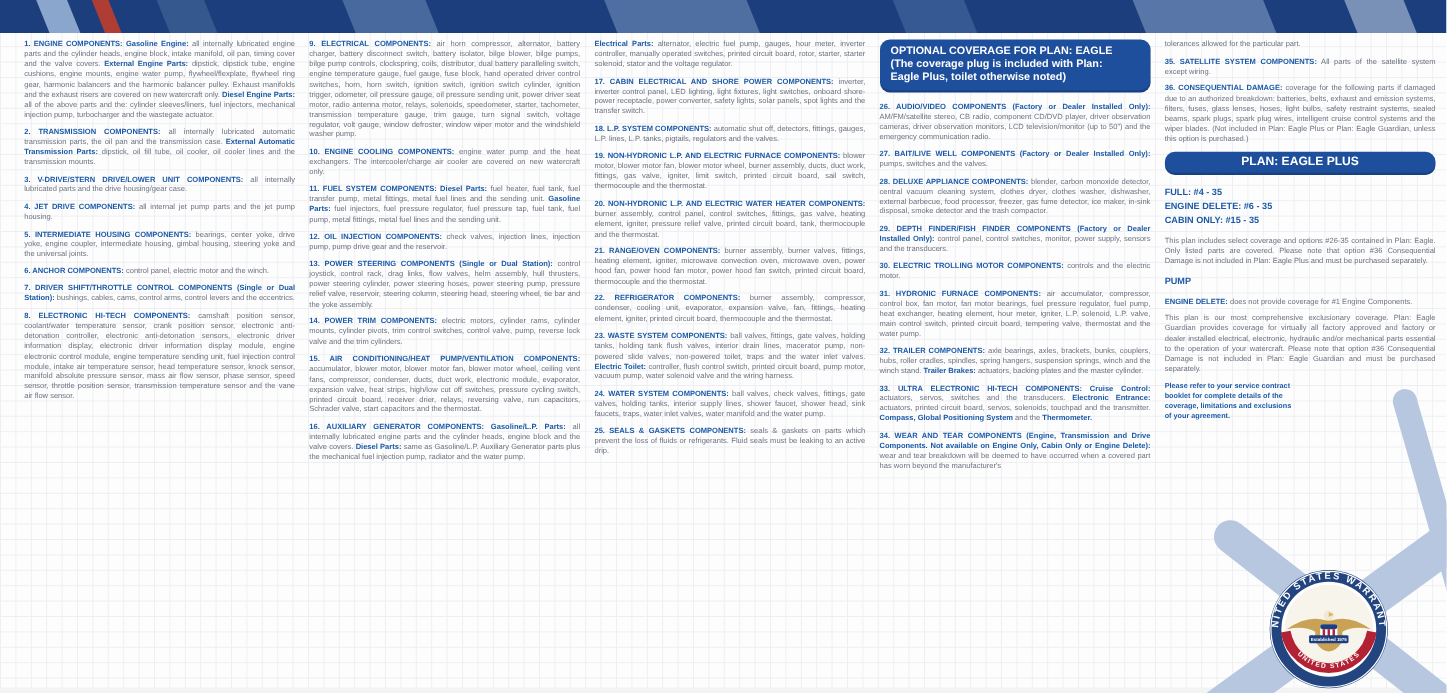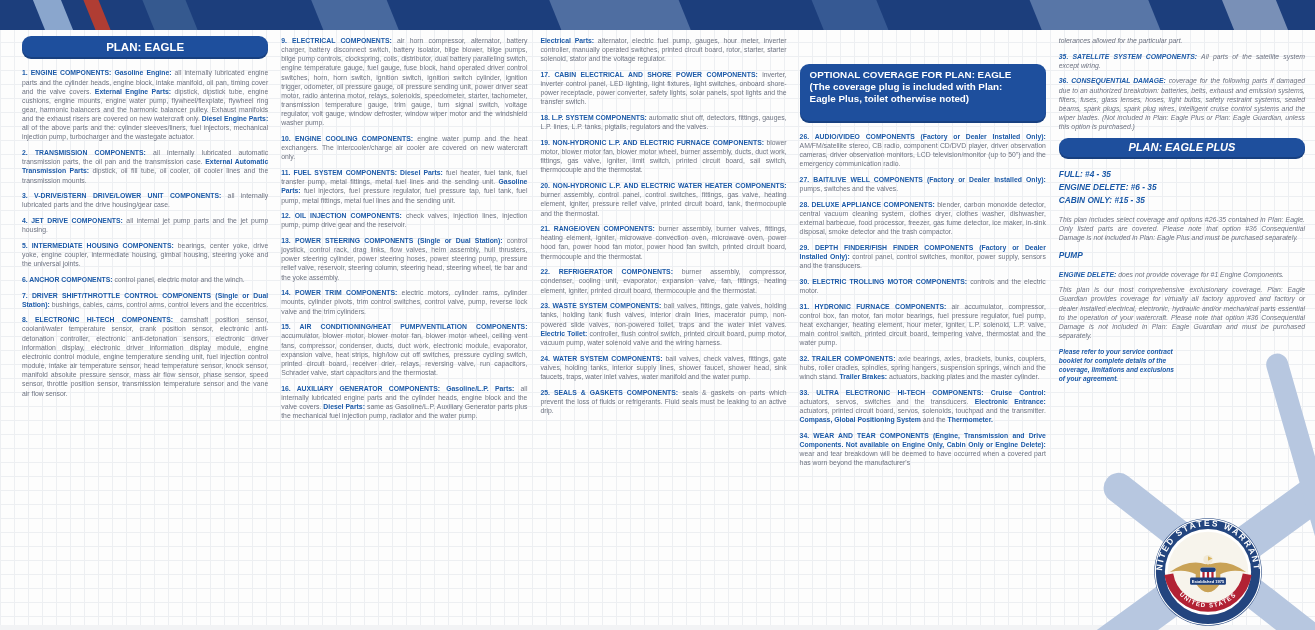--- a/index.html
+++ b/index.html
@@ -27,28 +27,28 @@
   .s8 { left:1230px; width:50px; background:#b8c8e0; opacity:.6; }
 
   
   .ribbon { position:absolute; background:#b7c7e0; border-radius:22px; z-index:1; }
   .r1 { width:360px; height:36px; left:1030px; top:552px; transform:rotate(-36deg); }
   .r2 { width:300px; height:30px; left:1075px; top:556px; transform:rotate(38deg); }
   .r3 { width:260px; height:22px; left:1180px; top:468px; transform:rotate(74deg); }
 
   .cols { position:absolute; left:22px; right:10px; top:36px; bottom:4px; display:flex; gap:13px; z-index:2; }
   .col { flex:1 1 0; min-width:0; }
-  .col5 { position:relative;font-style:italic; }
+  .col5 { position:relative; }
 
   .pill {
     background:#1e4f9d; color:#fff; font-weight:700; text-align:center;
     border-radius:9px; padding:4px 8px 5px; font-size:11.5px; line-height:1.25;
     margin-bottom:9px; box-shadow:inset 0 -2px 0 rgba(0,0,0,.18);
   }
-  .pill-left { text-align:left; font-size:9.8px; padding:5px 10px 17px;margin-top:28px; }
+  .pill-left { text-align:left; font-size:9.8px; padding:5px 10px 6px; }
   .pill-sm { font-size:11px; padding:3px 8px 4px; margin-top:4px; }
 
   .plans { color:#1c5aa8; font-weight:700; font-size:8.3px; line-height:13px; margin-bottom:8px; }
 
   .para { font-size:6.85px; line-height:9.15px; color:#6d7280; text-align:justify; margin-bottom:6.5px; }
   .para .h { color:#1c5aa8; font-weight:700; }
 
   .note { font-size:6.6px; line-height:9px; color:#1c5aa8; font-weight:700; width:122px; margin-top:4px; text-align:left; }
 
   .seal { position:absolute; left:1152px; top:516px; width:112px; height:112px; z-index:3; }
@@ -70,23 +70,20 @@
     <div class="stripe s8"></div>
   </div>
 
   <div class="ribbon r1"></div>
   <div class="ribbon r2"></div>
   <div class="ribbon r3"></div>
   <div class="bottom-edge"></div>
 
   <div class="cols">
     <div class="col">
-        <div class="pill">
-          <div>PLAN: EAGLE</div>
-        </div>
         <p class="para"><span class="h">1. ENGINE COMPONENTS: Gasoline Engine:</span><span> all internally lubricated engine parts and the cylinder heads, engine block, intake manifold, oil pan, timing cover and the valve covers. </span><span class="h">External Engine Parts:</span><span> dipstick, dipstick tube, engine cushions, engine mounts, engine water pump, flywheel/flexplate, flywheel ring gear, harmonic balancers and the harmonic balancer pulley. Exhaust manifolds and the exhaust risers are covered on new watercraft only. </span><span class="h">Diesel Engine Parts:</span><span> all of the above parts and the: cylinder sleeves/liners, fuel injectors, mechanical injection pump, turbocharger and the wastegate actuator.</span></p>
         <p class="para"><span class="h">2. TRANSMISSION COMPONENTS:</span><span> all internally lubricated automatic transmission parts, the oil pan and the transmission case. </span><span class="h">External Automatic Transmission Parts:</span><span> dipstick, oil fill tube, oil cooler, oil cooler lines and the transmission mounts.</span></p>
         <p class="para"><span class="h">3. V-DRIVE/STERN DRIVE/LOWER UNIT COMPONENTS:</span><span> all internally lubricated parts and the drive housing/gear case.</span></p>
         <p class="para"><span class="h">4. JET DRIVE COMPONENTS:</span><span> all internal jet pump parts and the jet pump housing.</span></p>
         <p class="para"><span class="h">5. INTERMEDIATE HOUSING COMPONENTS:</span><span> bearings, center yoke, drive yoke, engine coupler, intermediate housing, gimbal housing, steering yoke and the universal joints.</span></p>
         <p class="para"><span class="h">6. ANCHOR COMPONENTS:</span><span> control panel, electric motor and the winch.</span></p>
         <p class="para"><span class="h">7. DRIVER SHIFT/THROTTLE CONTROL COMPONENTS (Single or Dual Station):</span><span> bushings, cables, cams, control arms, control levers and the eccentrics.</span></p>
         <p class="para"><span class="h">8. ELECTRONIC HI-TECH COMPONENTS:</span><span> camshaft position sensor, coolant/water temperature sensor, crank position sensor, electronic anti-detonation controller, electronic anti-detonation sensors, electronic driver information display, electronic driver information display module, engine electronic control module, engine temperature sending unit, fuel injection control module, intake air temperature sensor, head temperature sensor, knock sensor, manifold absolute pressure sensor, mass air flow sensor, phase sensor, speed sensor, throttle position sensor, transmission temperature sensor and the vane air flow sensor.</span></p>
       </div>
     <div class="col">

